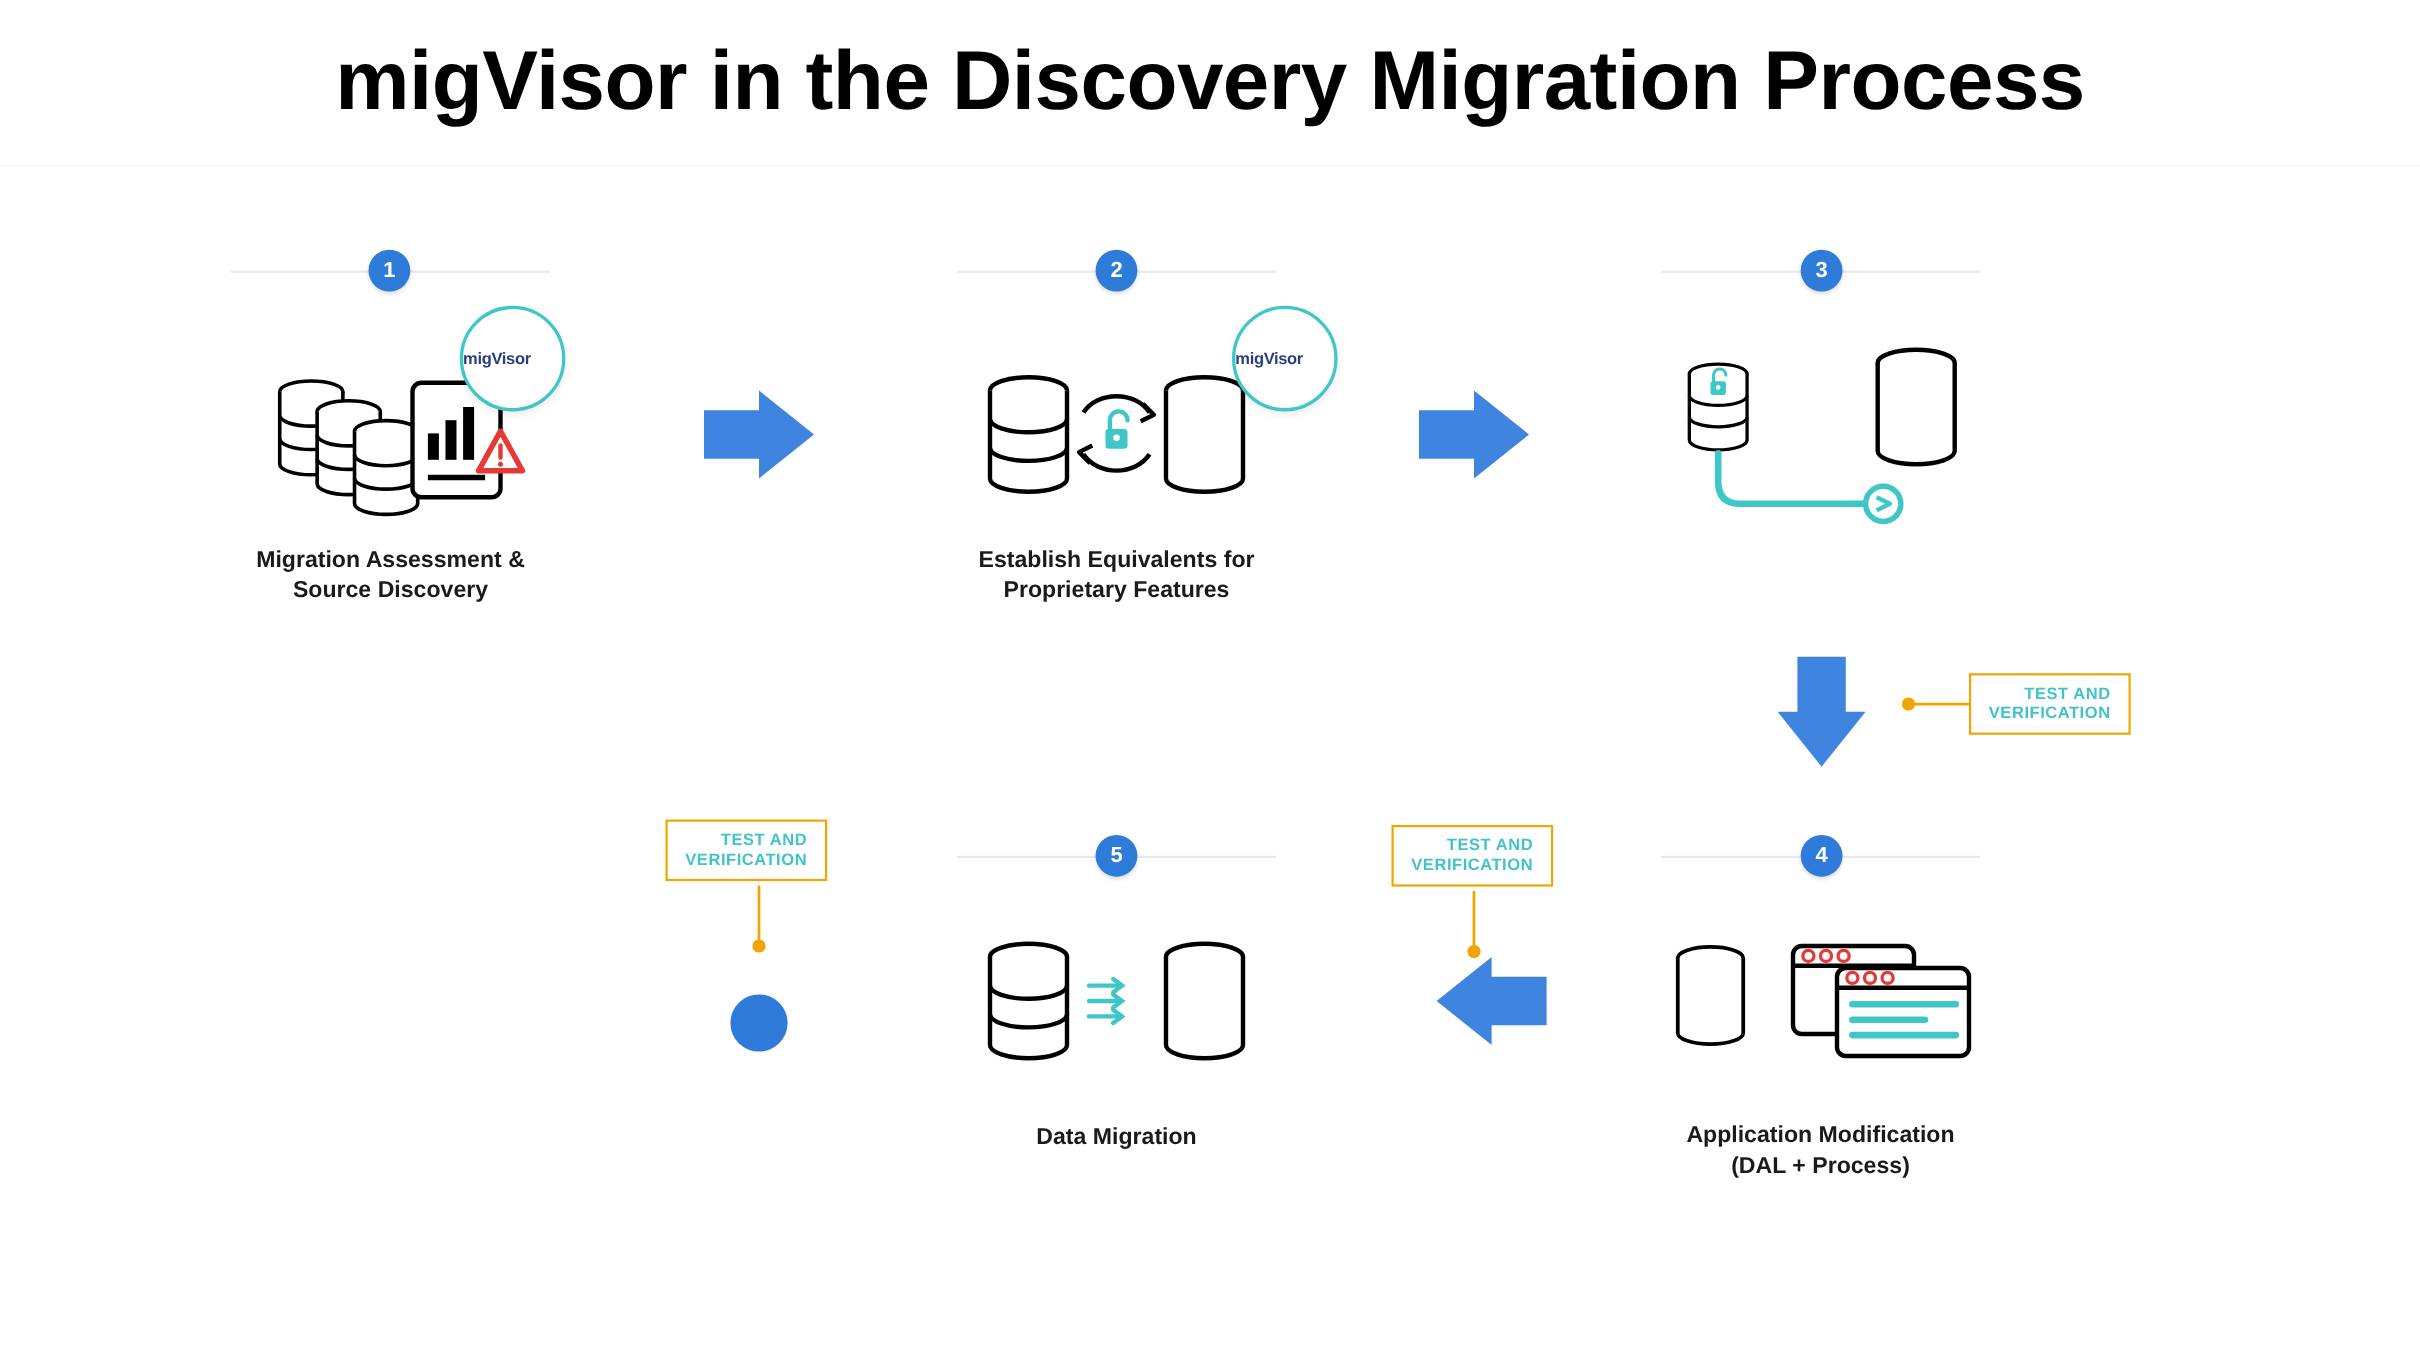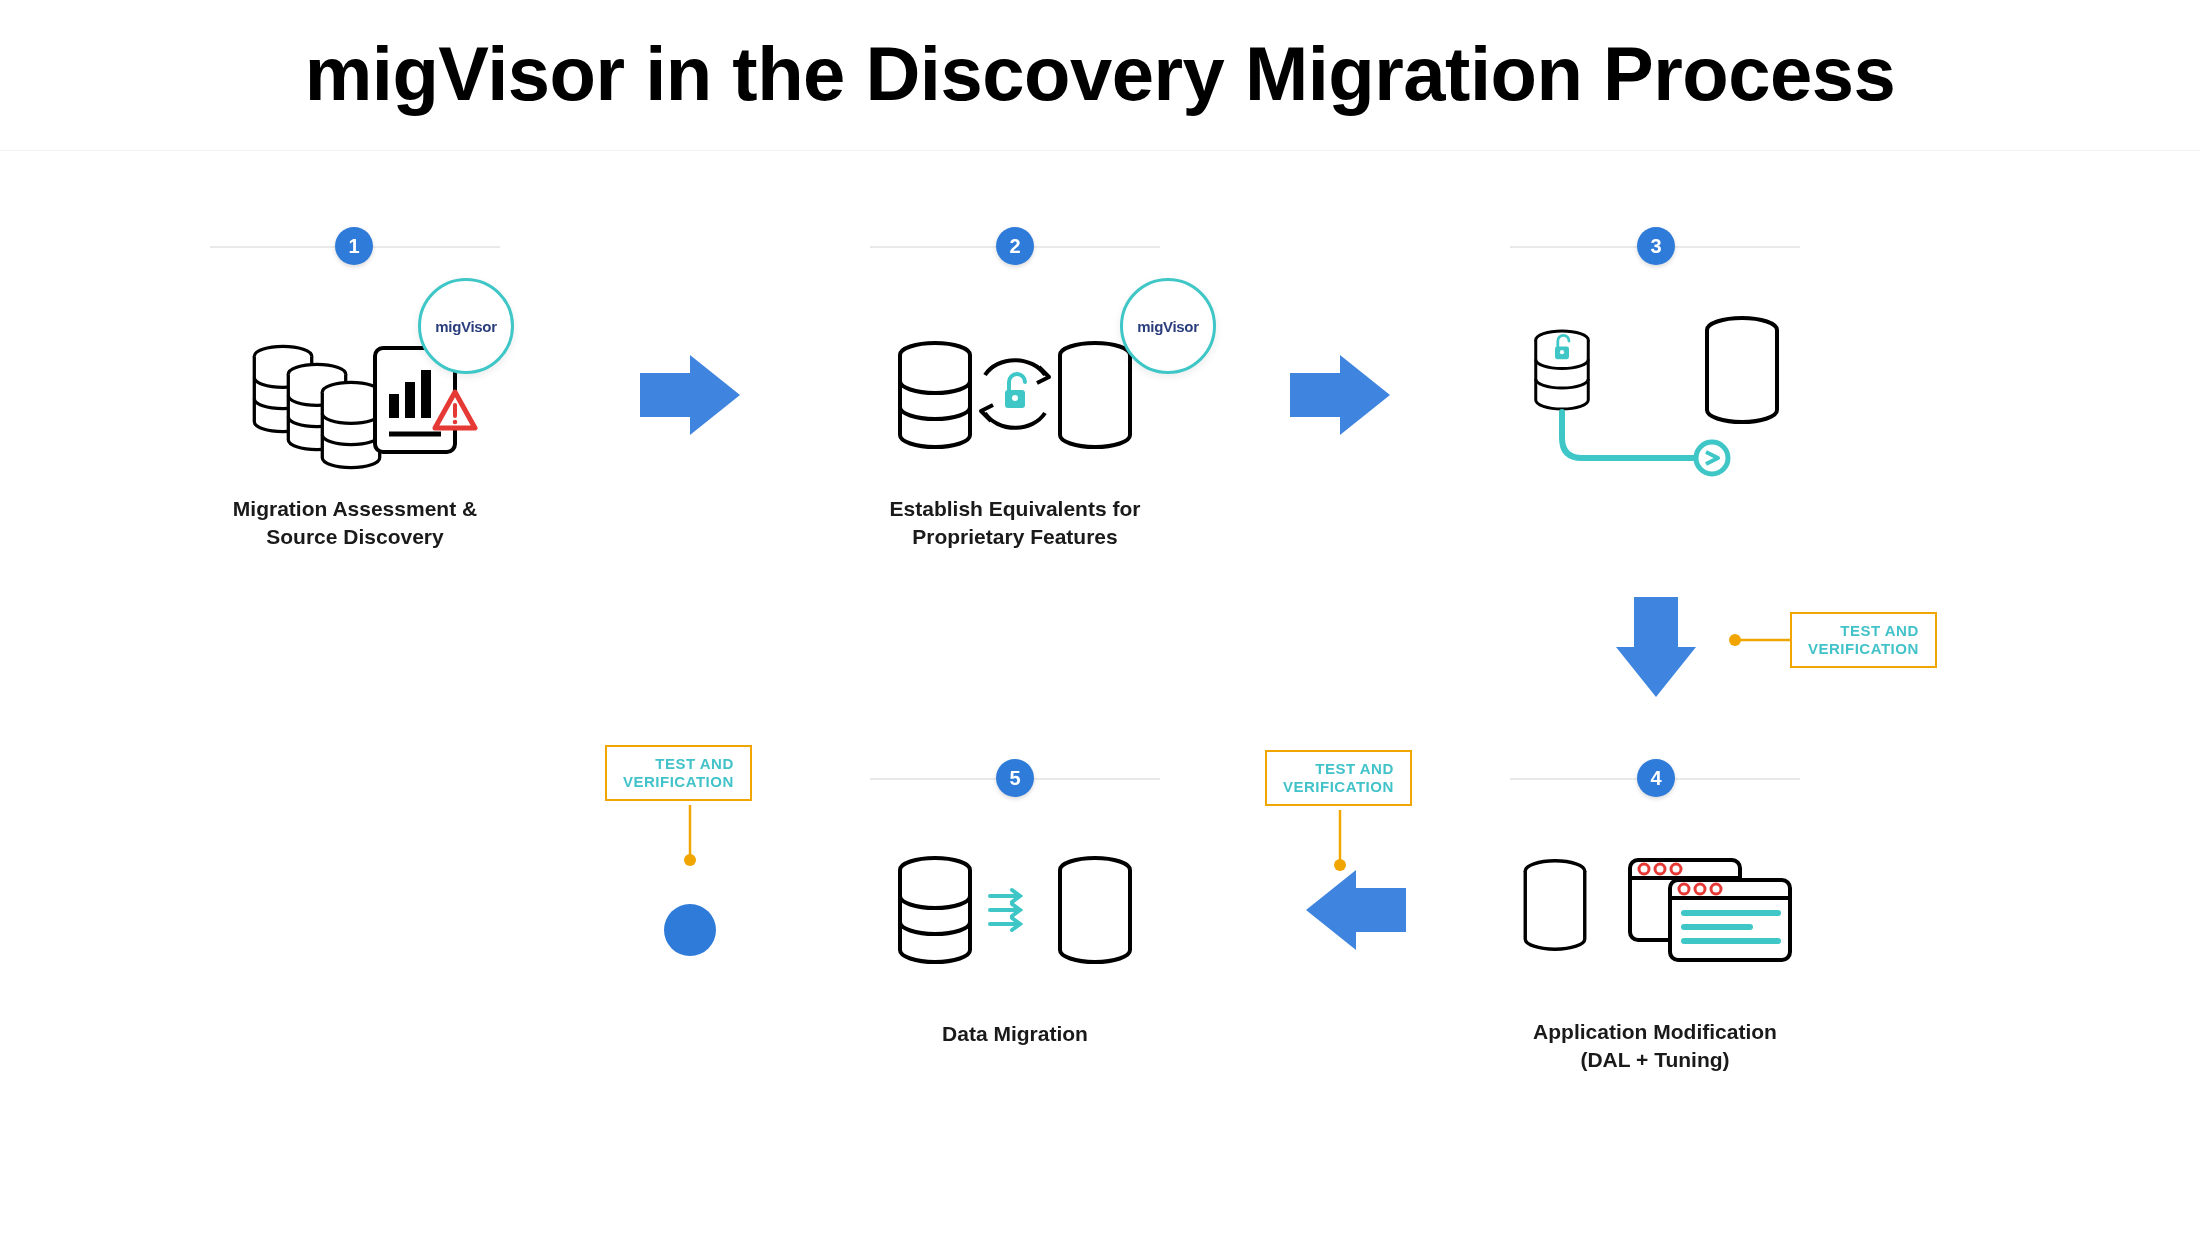--- a/index.html
+++ b/index.html
@@ -5,21 +5,21 @@
   * { box-sizing: border-box; }
   html, body { margin: 0; padding: 0; width: 2200px; height: 1237px; background: #fff; font-family: "Segoe UI", Arial, sans-serif; color: #000; }
   .slide { position: relative; width: 2200px; height: 1237px; }
   .title { position: absolute; top: 30px; left: 0; right: 0; text-align: center; font-weight: 800; font-size: 76px; letter-spacing: -0.5px; }
   .hr-top { position: absolute; left: 0; right: 0; top: 150px; height: 1px; background: #f3f3f3; }
   .badge { position: absolute; width: 38px; height: 38px; border-radius: 50%; background: #2f7bd9; color: #fff; font-weight: 700; font-size: 20px; display: flex; align-items: center; justify-content: center; box-shadow: 0 2px 4px rgba(0,0,0,0.15); }
   .badge-rule { position: absolute; height: 2px; background: #e9e9e9; }
   .step-label { position: absolute; text-align: center; font-weight: 700; font-size: 21px; line-height: 1.35; color: #1a1a1a; }
   .test-box { position: absolute; border: 2px solid #f0a500; padding: 8px 16px; text-align: right; background: #fff; }
   .test-box .t1 { font-size: 15px; font-weight: 800; letter-spacing: 0.5px; color: #42c2c9; line-height: 1.2; }
-  .mv-badge { position: absolute; width: 96px; height: 96px; border-radius: 50%; background: #fff; border: 3px solid #3fc6c6; display: flex; align-items: center; justify-content: center; box-shadow: 0 3px 8px rgba(0,0,0,0.08); }
+  .mv-badge { position: absolute; width: 96px; height: 96px; border-radius: 50%; background: #fff; border: 3px solid #3fc6c6; display: flex; align-items: center; box-shadow: 0 3px 8px rgba(0,0,0,0.08); }
   .mv-badge span { font-family: Arial, sans-serif; font-size: 15px; font-weight: 700; color: #2a3d7c; letter-spacing: -0.3px; }
   .canvas { position: absolute; top: 0; left: 0; }
 </style>
 </head>
 <body>
 
 <div class="slide">
   <div class="title">migVisor in the Discovery Migration Process</div>
   <div class="hr-top"></div>
 
@@ -188,21 +188,21 @@
     <span>migVisor</span>
   </div>
 
   <div class="step-label" style="left:870px; width:290px; top:495px;">
     <span>Establish Equivalents for</span><br><span>Proprietary Features</span>
   </div>
   <div class="step-label" style="left:210px; width:290px; top:495px;">
     <span>Migration Assessment &amp;</span><br><span>Source Discovery</span>
   </div>
   <div class="step-label" style="left:1490px; width:330px; top:1018px;">
-    <span>Application Modification</span><br><span>(DAL + Tuning)</span>
+    <span>Application Modification</span><br><span>(DAL + Process)</span>
   </div>
   <div class="step-label" style="left:870px; width:290px; top:1020px;">
     <span>Data Migration</span>
   </div>
 
   <div class="test-box" style="left:1790px; top:612px;">
     <div class="t1"><span>TEST AND</span></div>
     <div class="t1"><span>VERIFICATION</span></div>
   </div>
   <div class="test-box" style="left:1265px; top:750px;">

